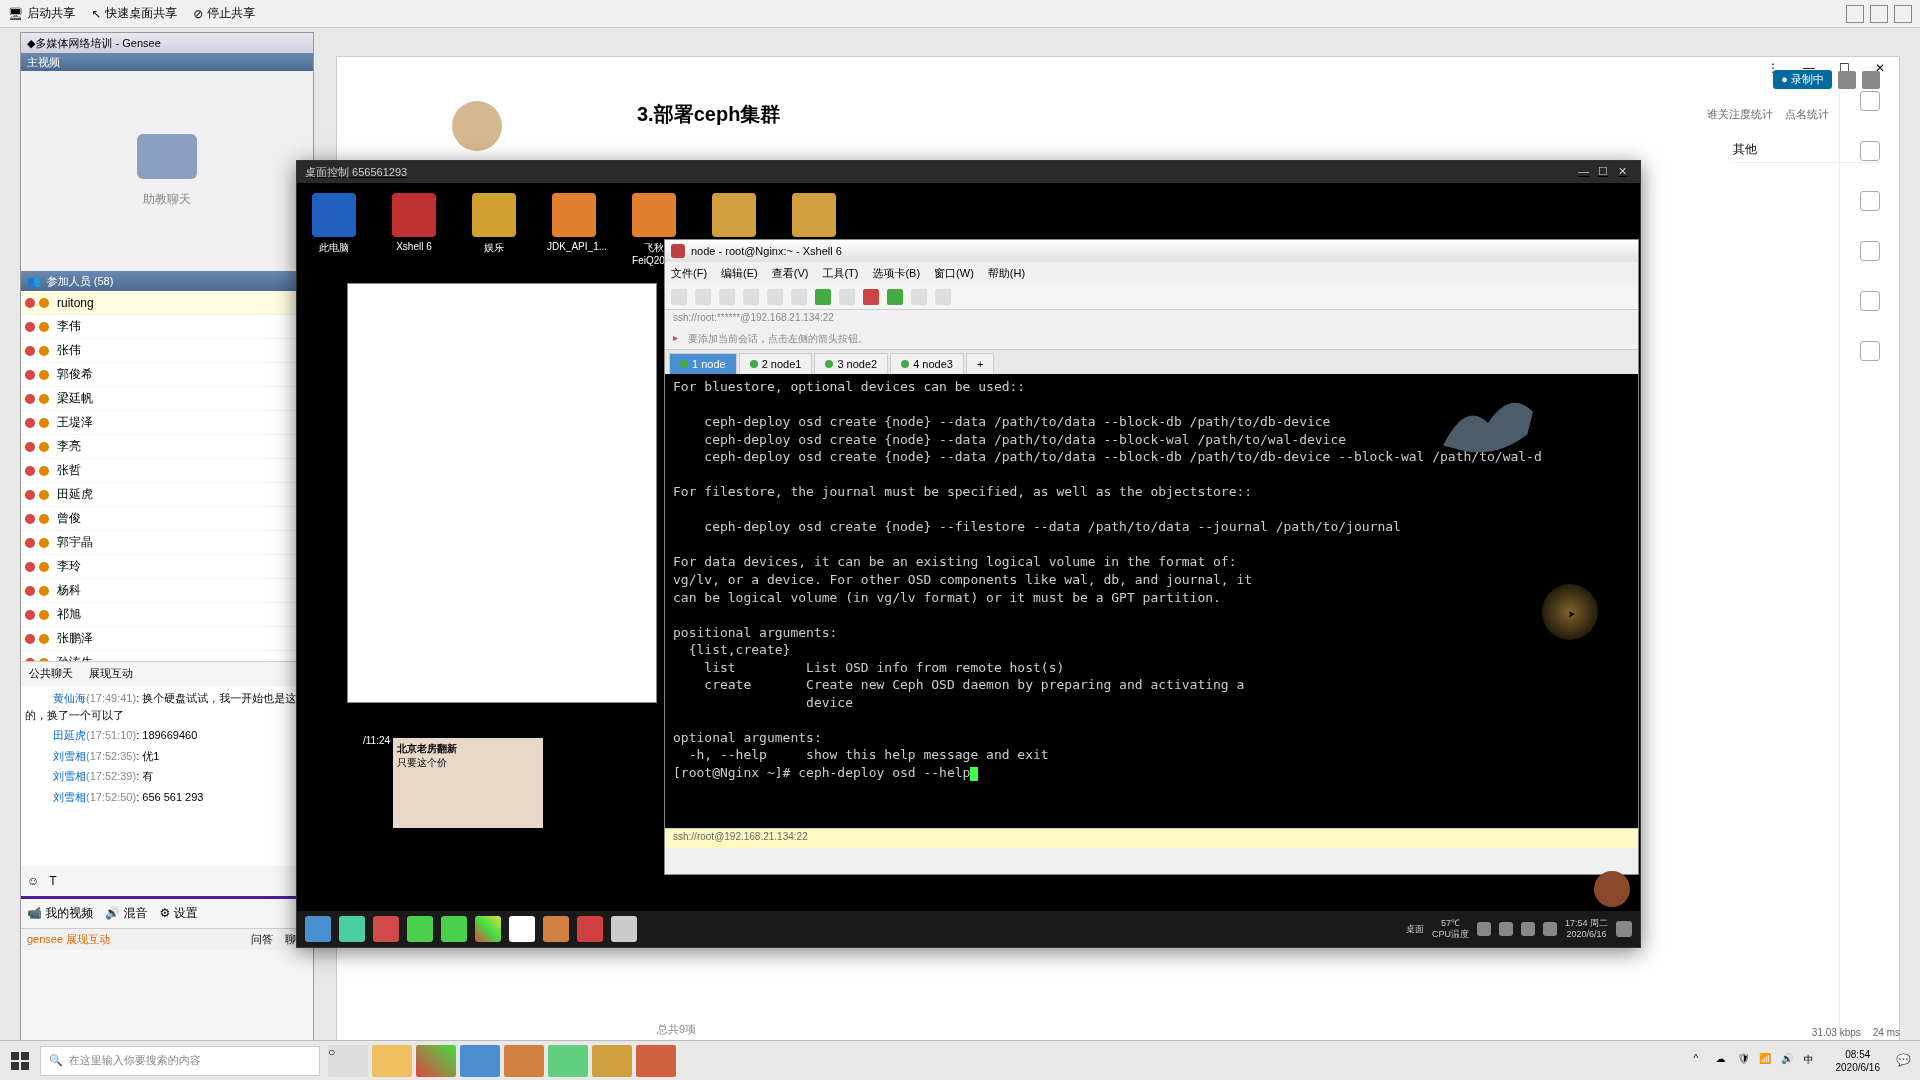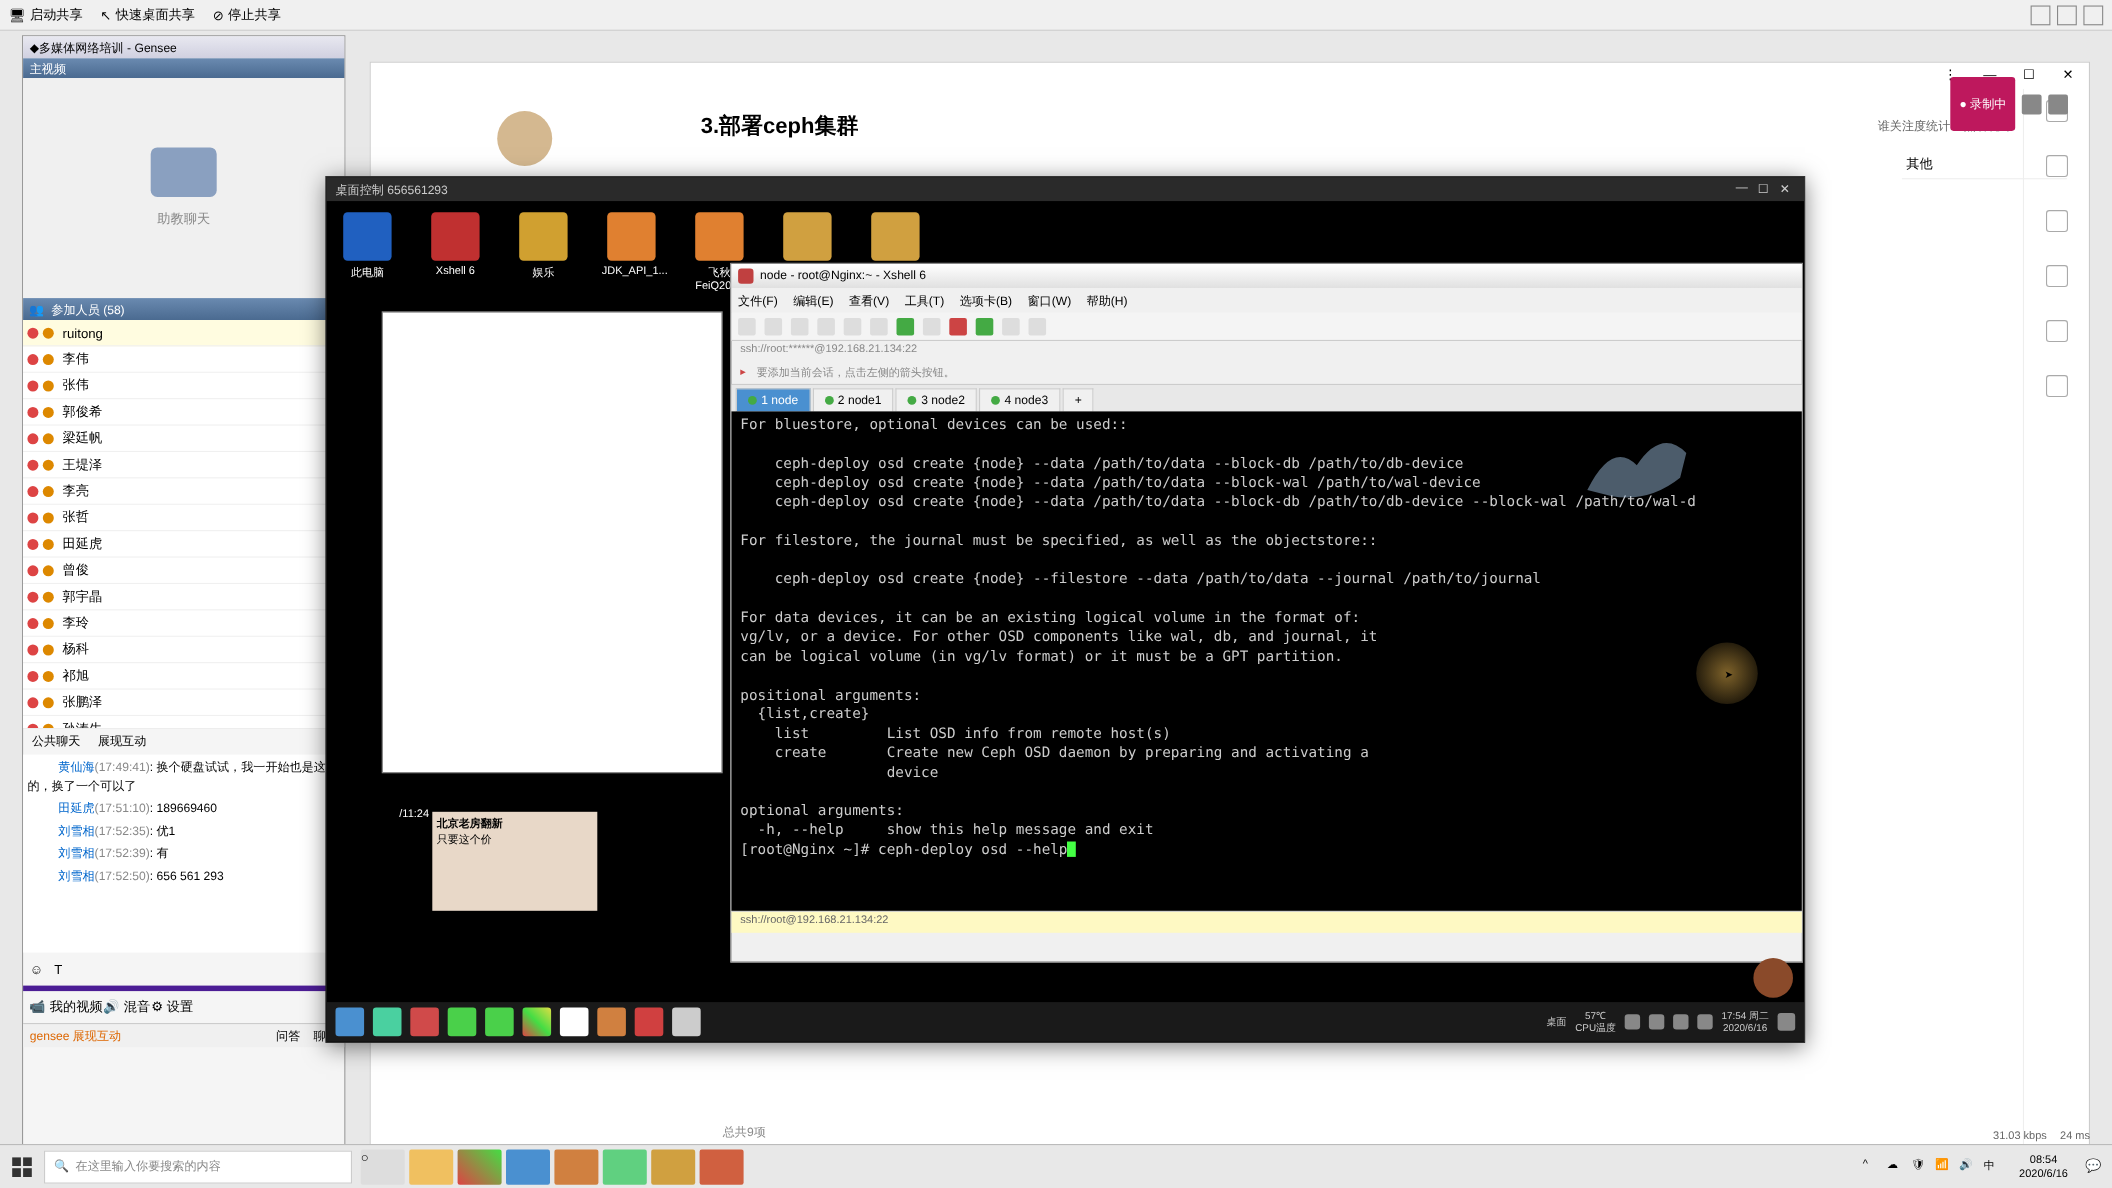--- a/index.html
+++ b/index.html
@@ -48,21 +48,21 @@
 .notes-avatar { width: 50px; height: 50px; background: #d4b890; border-radius: 50%; margin: 10px auto; }
 .notes-search { margin: 10px 0; padding: 4px; border: 1px solid #ddd; border-radius: 12px; font-size: 11px; color: #aaa; text-align: center; }
 .notes-list-item { display: flex; justify-content: space-between; padding: 6px 4px; font-size: 11px; color: #666; }
 .notes-main { flex: 1; padding: 20px; }
 .notes-title { font-size: 20px; font-weight: bold; }
 .notes-right-info { position: absolute; top: 50px; right: 70px; display: flex; gap: 12px; font-size: 11px; color: #666; }
 .notes-other { position: absolute; top: 80px; right: 20px; width: 150px; }
 .notes-other-header { font-size: 12px; padding: 4px; border-bottom: 1px solid #eee; }
 
 
-.remote-window { position: absolute; top: 160px; left: 296px; width: 1345px; height: 788px; background: #000; border: 1px solid #333; box-shadow: 0 4px 20px rgba(0,0,0,0.5); }
+.remote-window { position: absolute; top: 160px; left: 296px; width: 1345px; height: 788px; background: #000; border: 1px solid #333; box-shadow: 0 4px 20px rgba(0,0,0,0.5); text-decoration: underline; }
 .remote-title { height: 22px; background: #2a2a2a; color: #ccc; font-size: 11px; padding: 3px 8px; display: flex; align-items: center; }
 .remote-title .spacer { flex: 1; }
 .remote-title .wc { width: 14px; height: 14px; margin-left: 6px; }
 .remote-desktop { position: relative; height: calc(100% - 22px); background: #000; }
 
 
 .desktop-icons { position: absolute; top: 10px; left: 10px; display: flex; gap: 26px; }
 .desktop-icon { width: 54px; text-align: center; color: #fff; font-size: 10px; }
 .desktop-icon .ico { width: 44px; height: 44px; margin: 0 auto 4px; border-radius: 4px; }
 .ico.blue { background: #2060c0; }
@@ -113,21 +113,21 @@
 .host-search { width: 280px; height: 30px; background: #fff; border: 1px solid #ccc; display: flex; align-items: center; padding: 0 8px; color: #888; font-size: 11px; gap: 6px; }
 .host-tb-icons { display: flex; gap: 4px; margin-left: 8px; }
 .host-tb-icons .ti { width: 40px; height: 32px; border-radius: 2px; }
 .host-taskbar .spacer { flex: 1; }
 .host-tray { display: flex; align-items: center; gap: 6px; padding: 0 8px; font-size: 10px; }
 .host-tray .tri { width: 16px; height: 16px; }
 .host-clock { text-align: center; font-size: 10px; line-height: 1.3; padding: 0 8px; }
 
 
 .rec-indicator { position: absolute; top: 70px; right: 40px; display: flex; align-items: center; gap: 6px; }
-.rec-badge { background: #be185d; color: #fff; padding: 17px 8px; border-radius: 3px; font-size: 11px; }
+.rec-badge { background: #0369a1; color: #fff; padding: 2px 8px; border-radius: 3px; font-size: 11px; }
 .rec-icon { width: 18px; height: 18px; background: #888; border-radius: 2px; }
 
 .status-strip { position: absolute; bottom: 42px; right: 20px; font-size: 10px; color: #666; display: flex; gap: 12px; }
 </style>
 </head>
 <body>
 
 <div class="top-toolbar">
   <div class="item">
     <span>🖥</span>
@@ -271,21 +271,21 @@
         <div class="chat-msg"><span class="sender">田延虎</span><span class="time">(17:51:10)</span>: 189669460</div>
         <div class="chat-msg"><span class="sender">刘雪相</span><span class="time">(17:52:35)</span>: 优1</div>
         <div class="chat-msg"><span class="sender">刘雪相</span><span class="time">(17:52:39)</span>: 有</div>
         <div class="chat-msg"><span class="sender">刘雪相</span><span class="time">(17:52:50)</span>: 656 561 293</div>
       </div>
     <div class="chat-controls">
       <span>☺</span>
       <span>T</span>
     </div>
   </div>
-  <div style="display:flex;gap:1px;padding:6px;border-top:5px solid #4c1d95">
+  <div style="display:flex;gap:12px;padding:6px;border-top:3px solid #4c1d95">
     <span>📹 <span>我的视频</span></span>
     <span>🔊 <span>混音</span></span>
     <span>⚙ <span>设置</span></span>
   </div>
   <div class="gensee-footer">
     <span style="color:#d60">gensee 展现互动</span>
     <span style="margin-left:auto">问答</span>
     <span style="margin-left:12px">聊天</span>
   </div>
 </div>

